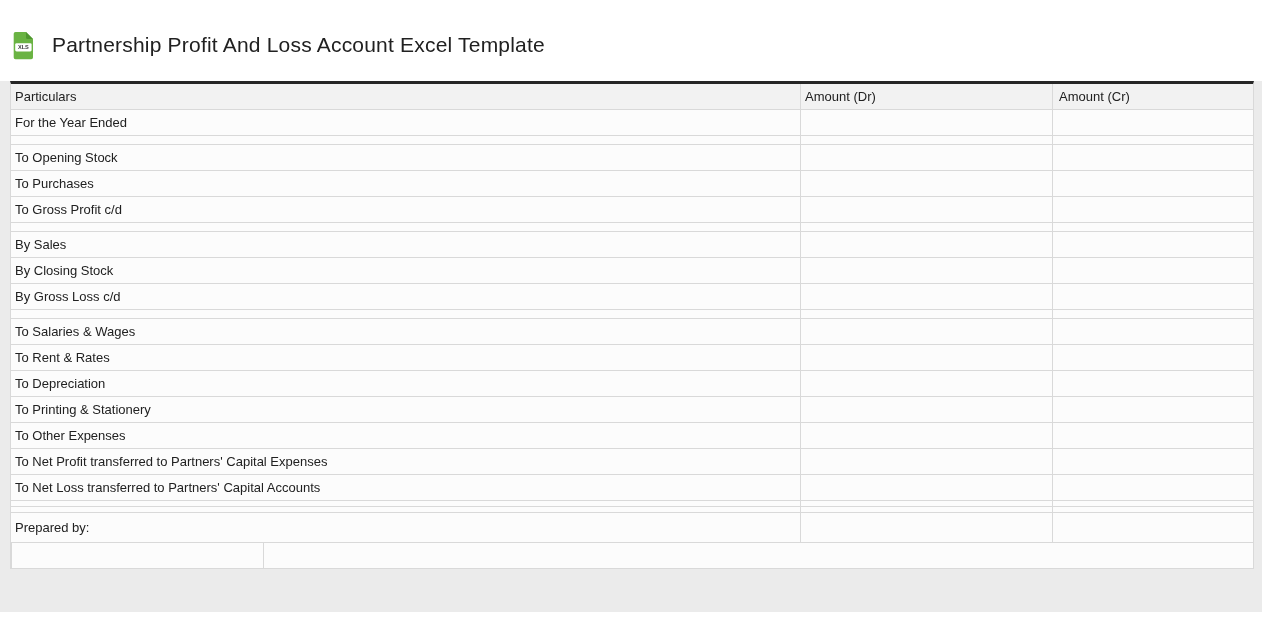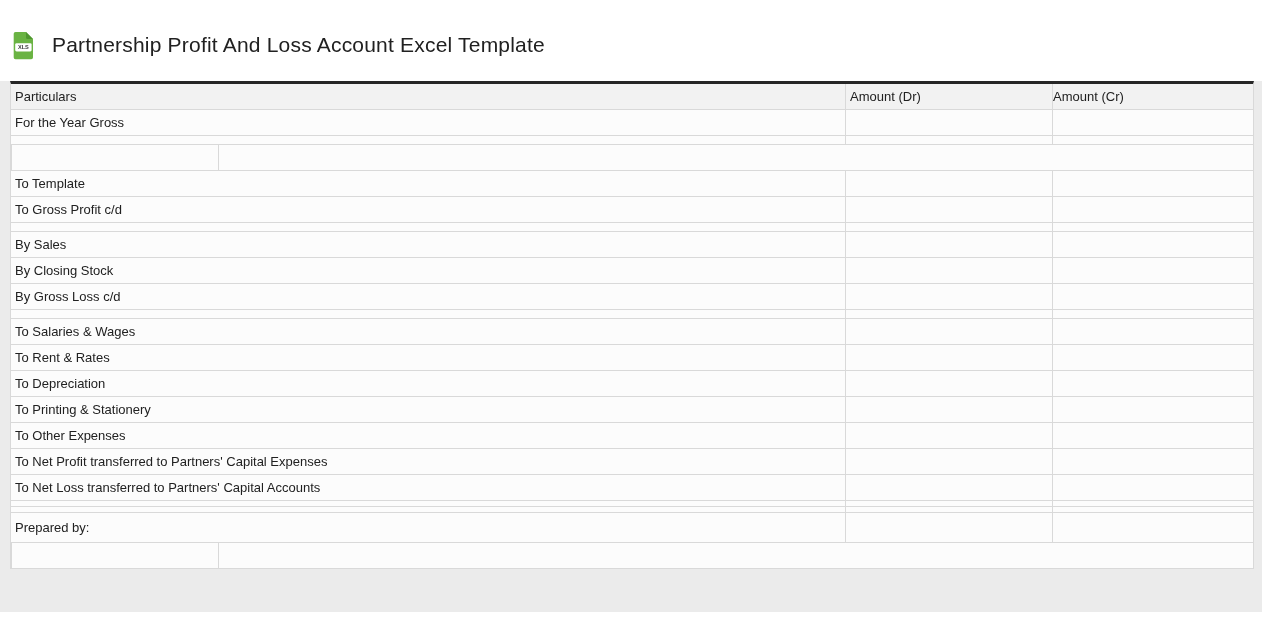--- a/index.html
+++ b/index.html
@@ -57,21 +57,21 @@
   .row.footer{height:30px;}
   .cell{
     display:flex;align-items:center;
     padding-left:4px;
     font-size:13px;
     color:var(--text);
     white-space:nowrap;overflow:hidden;
   }
   .c0{flex:1;}
   .c1{width:207px;border-left:1px solid var(--grid);}
-  .c2{width:201px;border-left:1px solid var(--grid);padding-left:0;}
+  .c2{width:201px;border-left:1px solid var(--grid);padding-left:6px;margin-left:45px;}
 </style>
 </head>
 <body>
 
 <div class="page">
 
   <div class="header">
     <svg class="file-icon" viewBox="0 0 22 29" xmlns="http://www.w3.org/2000/svg">
       <path d="M2.5 1 H13 L20 8 V26.5 A1.8 1.8 0 0 1 18.2 28.3 H2.5 A1.8 1.8 0 0 1 0.7 26.5 V2.8 A1.8 1.8 0 0 1 2.5 1 Z" fill="#6ab343"></path>
       <path d="M13 1 L20 8 H14.5 A1.5 1.5 0 0 1 13 6.5 Z" fill="#4f9630"></path>
@@ -83,40 +83,41 @@
 
   <div class="canvas">
     <div class="sheet">
 
     <div class="row title">
           <div class="cell c0">Partnership Profit and Loss Account</div>
           <div class="cell c1"></div>
           <div class="cell c2"></div>
         </div>
         <div class="row title">
-          <div class="cell c0">For the Year Gross</div>
+          <div class="cell c0">For the Year Ended</div>
           <div class="cell c1"></div>
           <div class="cell c2"></div>
         </div>
         <div class="row spacer">
           <div class="cell c0"></div>
           <div class="cell c1"></div>
           <div class="cell c2"></div>
         </div>
         <div class="row header">
           <div class="cell c0">Particulars</div>
           <div class="cell c1">Amount (Dr)</div>
           <div class="cell c2">Amount (Cr)</div>
         </div>
         <div class="row item">
-          <div class="cell c1"></div>
-          <div class="cell c2"></div>
-        </div>
-        <div class="row item">
-          <div class="cell c0">To Template</div>
+          <div class="cell c0">To Opening Stock</div>
+          <div class="cell c1"></div>
+          <div class="cell c2"></div>
+        </div>
+        <div class="row item">
+          <div class="cell c0">To Purchases</div>
           <div class="cell c1"></div>
           <div class="cell c2"></div>
         </div>
         <div class="row item">
           <div class="cell c0">To Gross Profit c/d</div>
           <div class="cell c1"></div>
           <div class="cell c2"></div>
         </div>
         <div class="row spacer">
           <div class="cell c0"></div>

